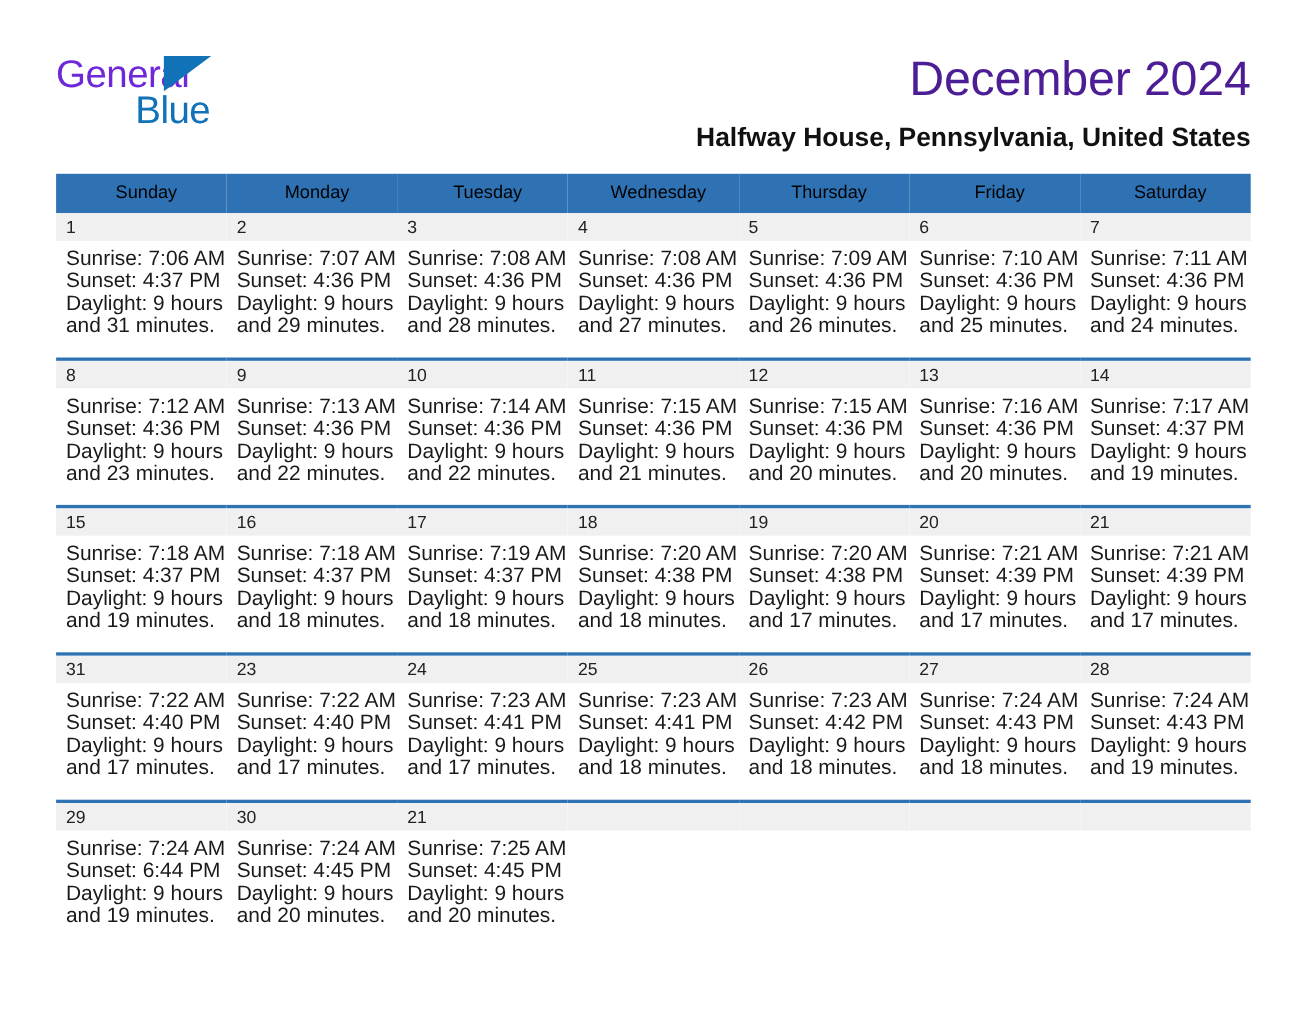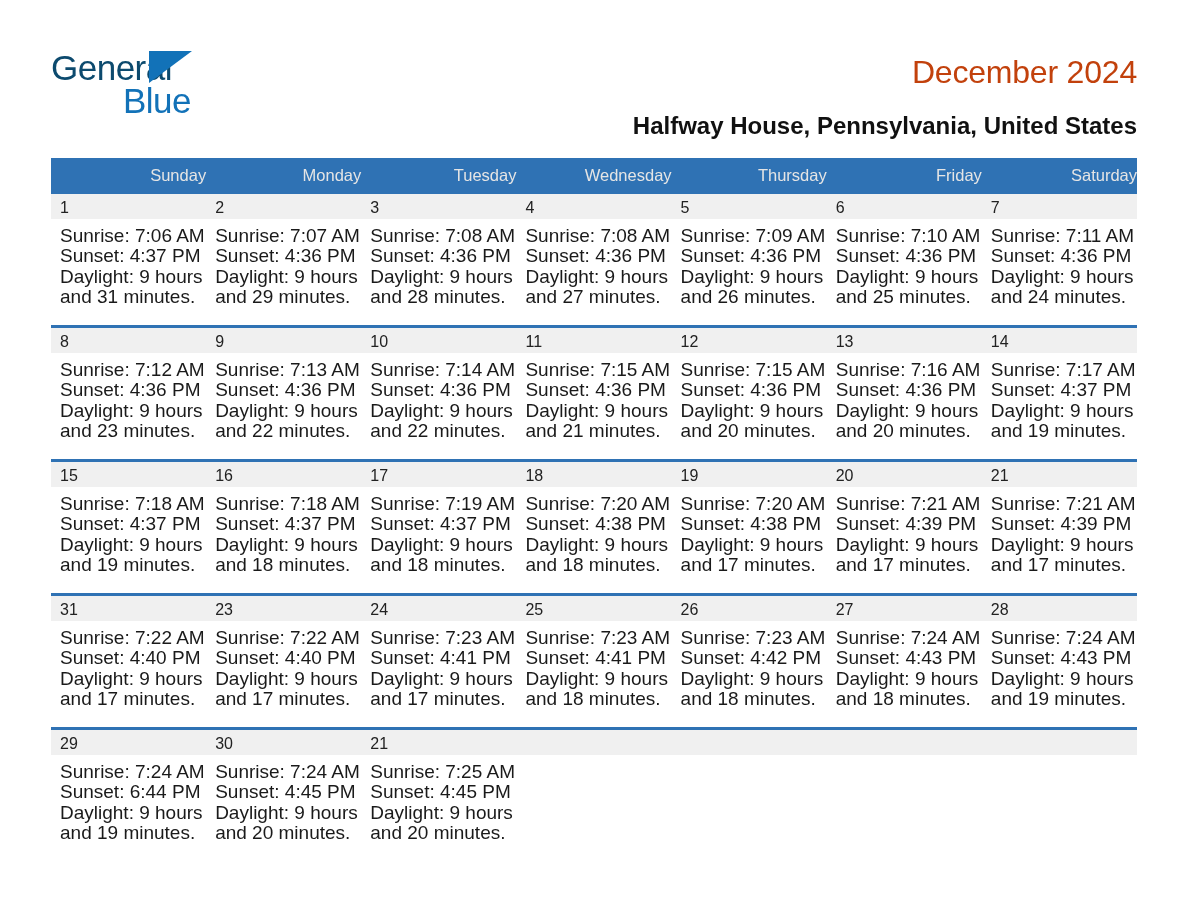--- a/index.html
+++ b/index.html
@@ -40,21 +40,21 @@
     top: 4px;
     width: 200px;
     height: 72px;
   }
   .logo-general {
     position: absolute;
     left: 0;
     top: 0;
     font-size: 35px;
     letter-spacing: -0.5px;
-    color: #0c4a6e;
+    color: #6d28d9;
     font-weight: 400;
     line-height: 40px;
     white-space: nowrap;
   }
   .logo-tri {
     position: absolute;
     left: 98px;
     top: 3px;
     width: 0;
     height: 0;
@@ -74,23 +74,23 @@
   }
 
   .title-block {
     position: absolute;
     right: 0;
     top: 0;
     text-align: right;
     width: 760px;
   }
   .month-title {
-    font-size: 32px;
+    font-size: 44px;
     font-weight: 400;
-    color: #c2410c;
+    color: #4c1d95;
     line-height: 56px;
     letter-spacing: -0.2px;
     white-space: nowrap;
   }
   .location {
     font-size: 24px;
     font-weight: 700;
     color: #111111;
     line-height: 32px;
     margin-top: 10px;
@@ -101,24 +101,24 @@
   .calendar {
     position: absolute;
     left: 51px;
     top: 158px;
     width: 1086px;
     border-collapse: collapse;
     table-layout: fixed;
   }
   .calendar th {
     background: #2f72b4;
-    color: #e5e5e5;
+    color: #000000;
     font-size: 16.5px;
     font-weight: 400;
-    text-align: right;
+    text-align: center;
     padding: 8px 0 9px 9px;
     height: 33px;
     border: none;
     vertical-align: middle;
   }
   .calendar td {
     width: 155.14px;
     vertical-align: top;
     padding: 0;
     border: none;

